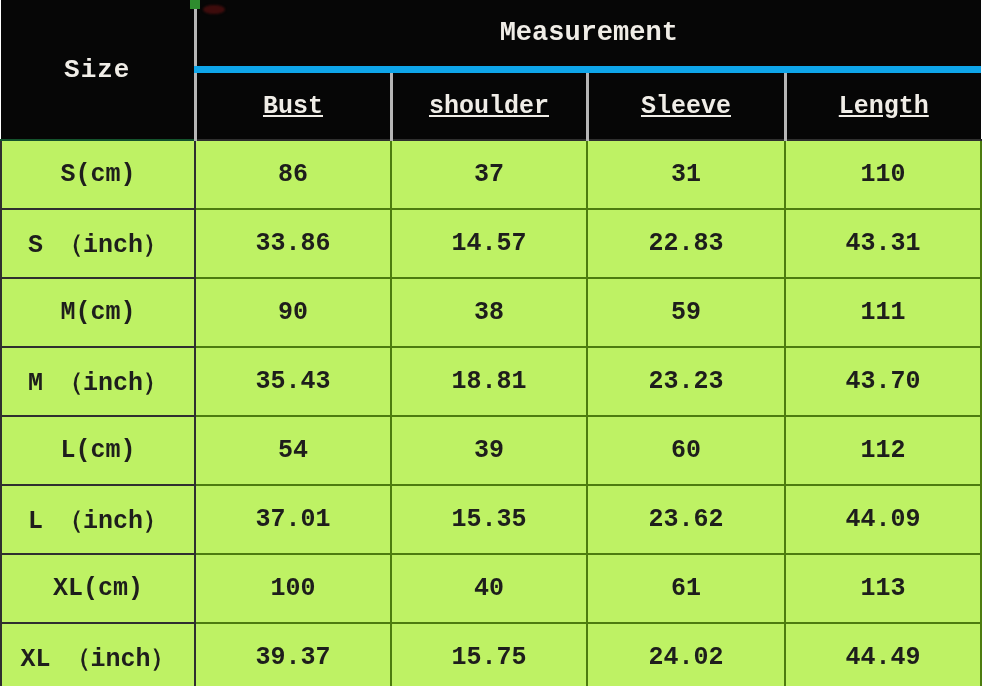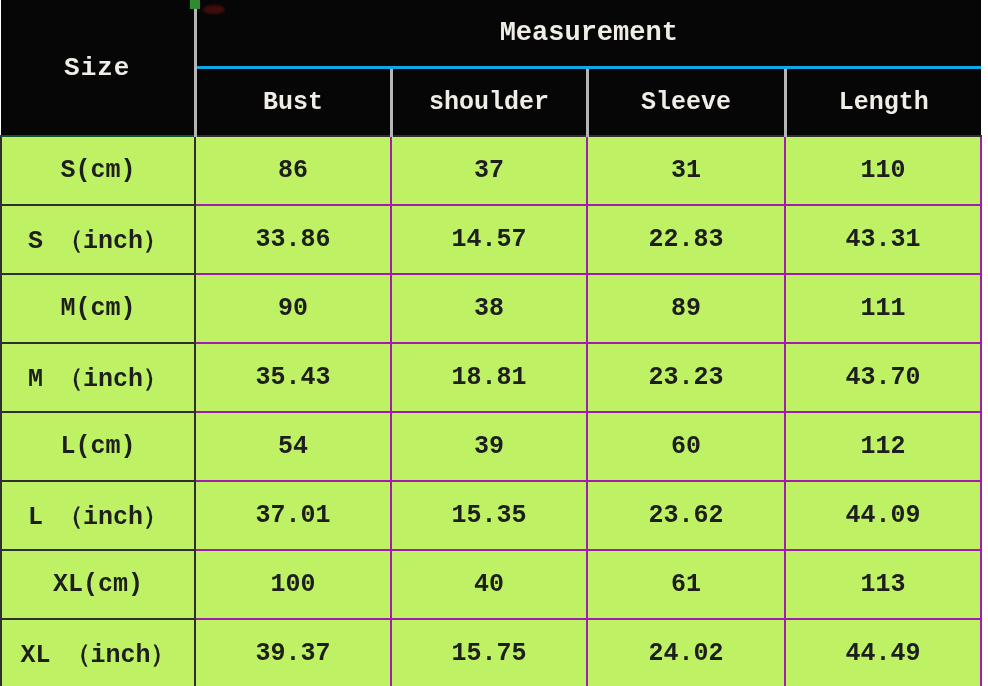--- a/index.html
+++ b/index.html
@@ -37,44 +37,45 @@
   }
   th.corner {
     font-size: 26px;
     letter-spacing: 1px;
     border-right: 3px solid #b5b5b5;
     border-bottom: 2px solid #14532d;
   }
   th.group {
     font-size: 27px;
     height: 66px;
-    border-bottom: 3px solid #0ea5e9;
+    border-bottom: 7px solid #0ea5e9;
   }
   th.colhead {
     font-size: 25px;
     height: 66px;
     border-left: 3px solid #b5b5b5;
     border-bottom: 2px solid #2f2f2f;
+    text-decoration: underline;
   }
   
   tr.body-row {
     height: 69px;
     background: #bef264;
   }
   tr.body-row th {
     font-size: 25px;
     color: #1e1e1c;
     border: 2px solid #2f2f2f;
     border-left: 2px solid #2f2f2f;
     font-weight: 700;
   }
   tr.body-row td {
     font-size: 25px;
     color: #1e1e1c;
-    border: 2px solid #a21caf;
+    border: 2px solid #4d7c0f;
   }
   
   .green-marker {
     position: absolute;
     left: 190px;
     top: 0;
     width: 10px;
     height: 9px;
     background: #2e8c2e;
   }
@@ -125,21 +126,21 @@
         <th>S （inch）</th>
         <td>33.86</td>
         <td>14.57</td>
         <td>22.83</td>
         <td>43.31</td>
       </tr>
       <tr class="body-row">
         <th>M(cm)</th>
         <td>90</td>
         <td>38</td>
-        <td>89</td>
+        <td>59</td>
         <td>111</td>
       </tr>
       <tr class="body-row">
         <th>M （inch）</th>
         <td>35.43</td>
         <td>18.81</td>
         <td>23.23</td>
         <td>43.70</td>
       </tr>
       <tr class="body-row">

